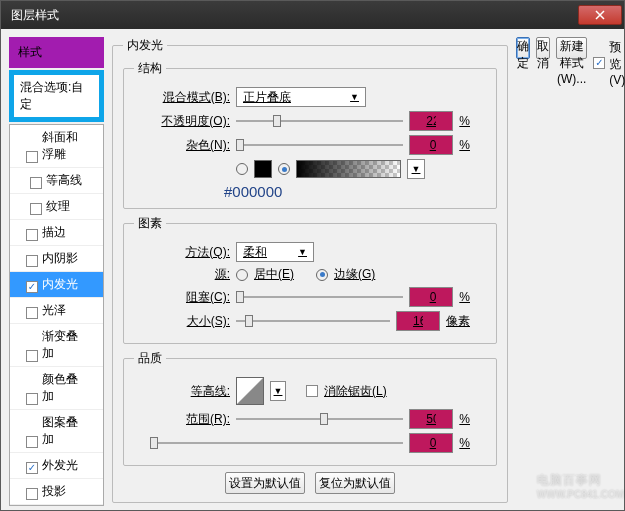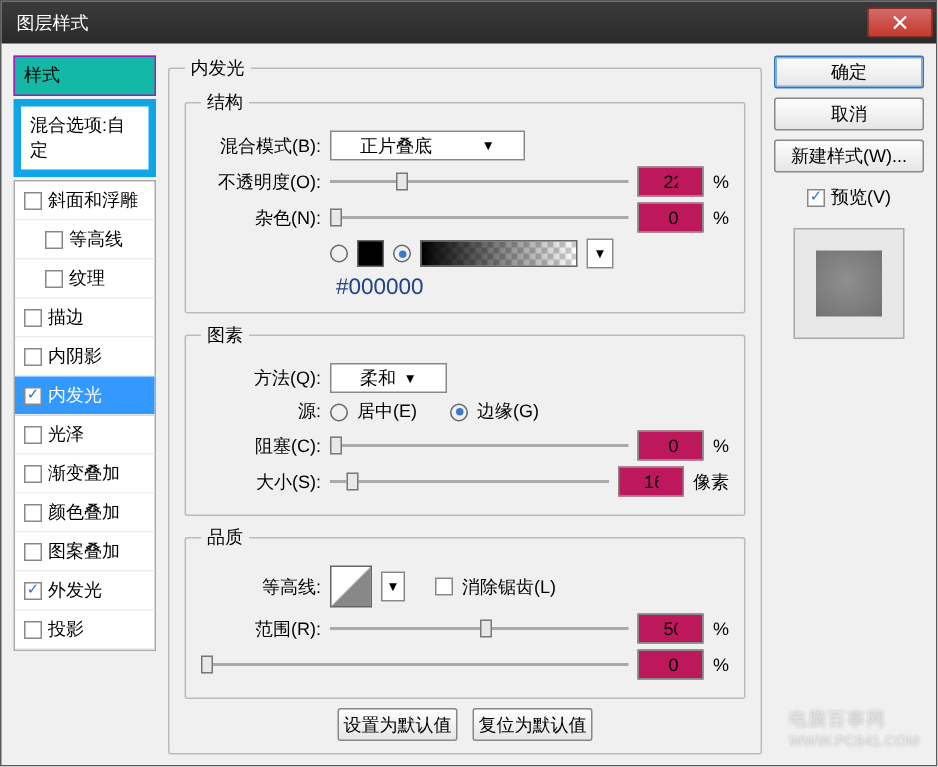--- a/index.html
+++ b/index.html
@@ -4,55 +4,55 @@
 <style>
 * { box-sizing: border-box; margin: 0; padding: 0; font-family: "Microsoft YaHei", "SimSun", sans-serif; font-size: 12px; }
 body { background: #f0f0f0; }
 .window { width: 625px; height: 511px; background: #f0f0f0; border: 1px solid #5a5a5a; position: relative; }
 .titlebar { height: 28px; background: linear-gradient(#3b3b3b, #2a2a2a); display: flex; align-items: center; justify-content: space-between; padding: 0 2px 0 10px; }
 .title { color: #fff; font-size: 12px; font-family: Liberation Serif, serif; }
 .close-btn { width: 44px; height: 20px; background: linear-gradient(#d46a6a, #c43a2e); border: 1px solid #8a2a20; border-radius: 2px; color: #fff; display: flex; align-items: center; justify-content: center; cursor: pointer; }
 .close-btn svg { width: 10px; height: 10px; }
 .body { display: flex; padding: 8px; gap: 8px; height: calc(100% - 28px); }
 .left-col { width: 95px; }
-.left-col .hdr { border: 1px solid #a21caf; padding: 4px 6px; background: #14b8a6; margin-bottom: 2px; }
+.left-col .hdr { border: 3px solid #a21caf; padding: 4px 6px; background: #a21caf; margin-bottom: 2px; }
 .left-col .hdr2 { border: 5px solid #0ea5e9; padding: 4px 6px; background: #fff; margin-bottom: 2px; }
 .style-list { border: 1px solid #aaa; background: #fff; }
-.style-item { padding: 4px 6px; display: flex; align-items: center; gap: 4px; border-bottom: 1px solid #eee; cursor: pointer; }
+.style-item { padding: 4px 16px; display: flex; align-items: flex-end; gap: 4px; border-bottom: 1px solid #eee; cursor: pointer; }
 .style-item.selected { background: #3399ff; color: #fff; }
 .style-item.indent { padding-left: 20px; }
 .cb { width: 12px; height: 12px; border: 1px solid #888; background: #fff; display: inline-flex; align-items: center; justify-content: center; flex-shrink: 0; }
 .cb.checked::after { content: "✓"; font-size: 10px; color: #2a70c8; line-height: 1; }
 .center-col { flex: 1; }
 fieldset { border: 1px solid #bbb; border-radius: 2px; padding: 6px 10px 8px; margin-bottom: 6px; }
 legend { padding: 0 4px; }
-.row { display: flex; align-items: center; margin: 4px 0; gap: 6px; }
+.row { display: flex; align-items: center; margin: 4px 16px; gap: 6px; text-decoration: underline; }
 .lbl { width: 80px; text-align: right; }
-.dropdown { border: 1px solid #888; background: #fff; padding: 2px 19px; display: flex; align-items: center; justify-content: space-between; cursor: pointer; height: 20px; }
+.dropdown { border: 1px solid #888; background: #fff; padding: 2px 6px; display: flex; align-items: center; justify-content: space-between; cursor: pointer; height: 20px; }
 .dropdown .arrow { font-size: 9px; }
 .slider { flex: 1; height: 14px; position: relative; }
 .slider-track { position: absolute; top: 6px; left: 0; right: 0; height: 2px; background: #aaa; }
 .slider-thumb { position: absolute; top: 1px; width: 8px; height: 12px; background: #e8e8e8; border: 1px solid #777; }
 .numbox { width: 44px; border: 1px solid #888; background: #be185d; padding: 2px 16px; text-align: right; height: 20px; }
 .radio { width: 12px; height: 12px; border: 1px solid #666; border-radius: 50%; display: inline-flex; align-items: center; justify-content: center; }
 .radio.on::after { content: ""; width: 5px; height: 5px; background: #3a7ac8; border-radius: 50%; }
 .swatch { width: 18px; height: 18px; border: 1px solid #666; }
 .gradient-picker { width: 105px; height: 18px; border: 1px solid #666; background: repeating-conic-gradient(#ccc 0 25%, #fff 0 50%) 0 0/8px 8px; position: relative; }
 .gradient-picker .grad { position: absolute; inset: 0; background: linear-gradient(to right, rgba(0,0,0,1), rgba(0,0,0,0)); }
 .contour { width: 28px; height: 28px; border: 1px solid #666; background: linear-gradient(135deg, #fff 0%, #fff 48%, #888 52%, #888 100%); }
-.right-col { width: 100px; display: flex; flex-direction: column; gap: 6px; align-items: center; }
+.right-col { width: 100px; display: flex; flex-direction: row; gap: 6px; align-items: flex-start; }
 .btn { width: 100px; height: 22px; border: 1px solid #888; background: linear-gradient(#fdfdfd, #e6e6e6); border-radius: 2px; cursor: pointer; }
 .btn.primary { border: 1px solid #3a72b8; box-shadow: 0 0 0 1px #7aaee8 inset; }
 .preview-row { display: flex; align-items: center; gap: 4px; margin-top: 2px; }
 .preview-box { width: 74px; height: 74px; border: 1px solid #aaa; background: #e8e8e8; display: flex; align-items: center; justify-content: center; margin-top: 6px; }
 .preview-inner { width: 44px; height: 44px; background: radial-gradient(circle at 46% 46%, #8f8f8f 0%, #7a7a7a 70%, #707070 100%); }
 .bottom-btns { display: flex; gap: 10px; justify-content: center; margin-top: 6px; }
 .bottom-btns .btn { width: 80px; }
 .color-hex { font-size: 15px; color: #224488; margin-left: 90px; }
-.watermark { position: absolute; right: 11px; bottom: 10px; color: rgba(255,255,255,0.35); font-size: 20px; font-weight: bold; letter-spacing: 1px; text-shadow: 0 0 2px rgba(0,0,0,0.2); pointer-events:none;}
+.watermark { position: absolute; right: 0; bottom: 10px; color: rgba(255,255,255,0.35); font-size: 20px; font-weight: bold; letter-spacing: 1px; text-shadow: 0 0 2px rgba(0,0,0,0.2); pointer-events:none;}
 .watermark small { display: block; font-size: 10px; letter-spacing: 0; text-align: right; }
 </style>
 </head>
 <body>
 
 <div class="window">
   <div class="titlebar">
     <span class="title">图层样式</span>
     <div class="close-btn">
       <svg viewBox="0 0 10 10">

